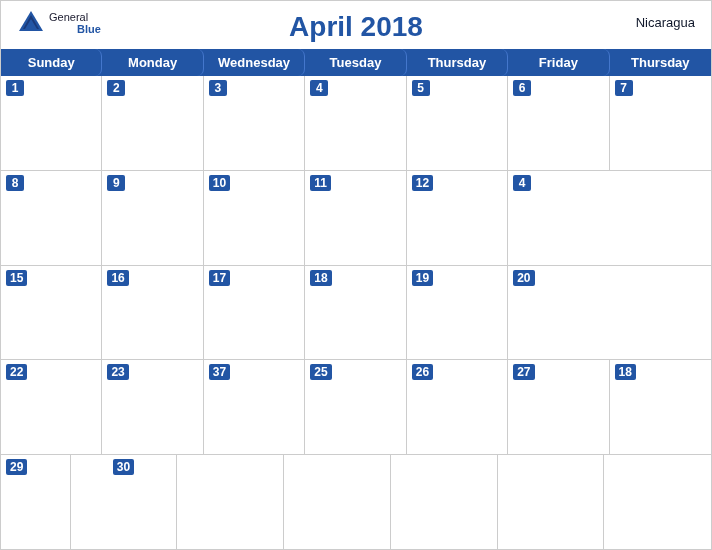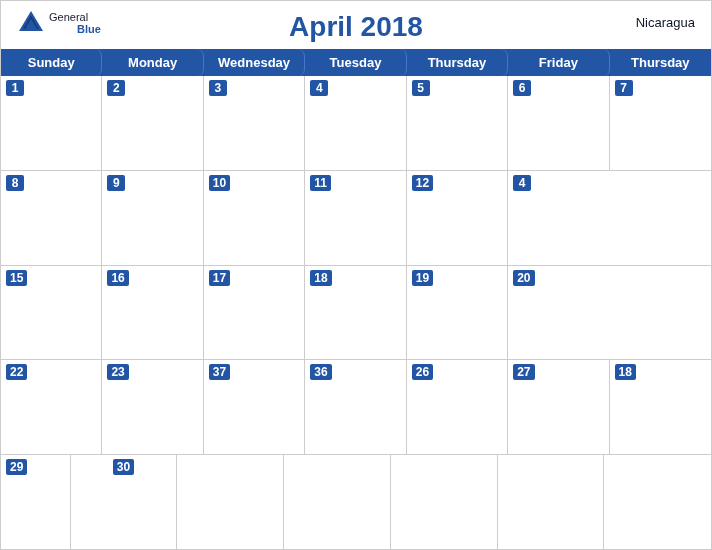--- a/index.html
+++ b/index.html
@@ -217,21 +217,21 @@
         <div class="day-cell">
           <div class="day-number">22</div>
         </div>
         <div class="day-cell">
           <div class="day-number">23</div>
         </div>
         <div class="day-cell">
           <div class="day-number">37</div>
         </div>
         <div class="day-cell">
-          <div class="day-number">36</div>
+          <div class="day-number">25</div>
         </div>
         <div class="day-cell">
           <div class="day-number">26</div>
         </div>
         <div class="day-cell">
           <div class="day-number">27</div>
         </div>
         <div class="day-cell">
           <div class="day-number">18</div>
         </div>

